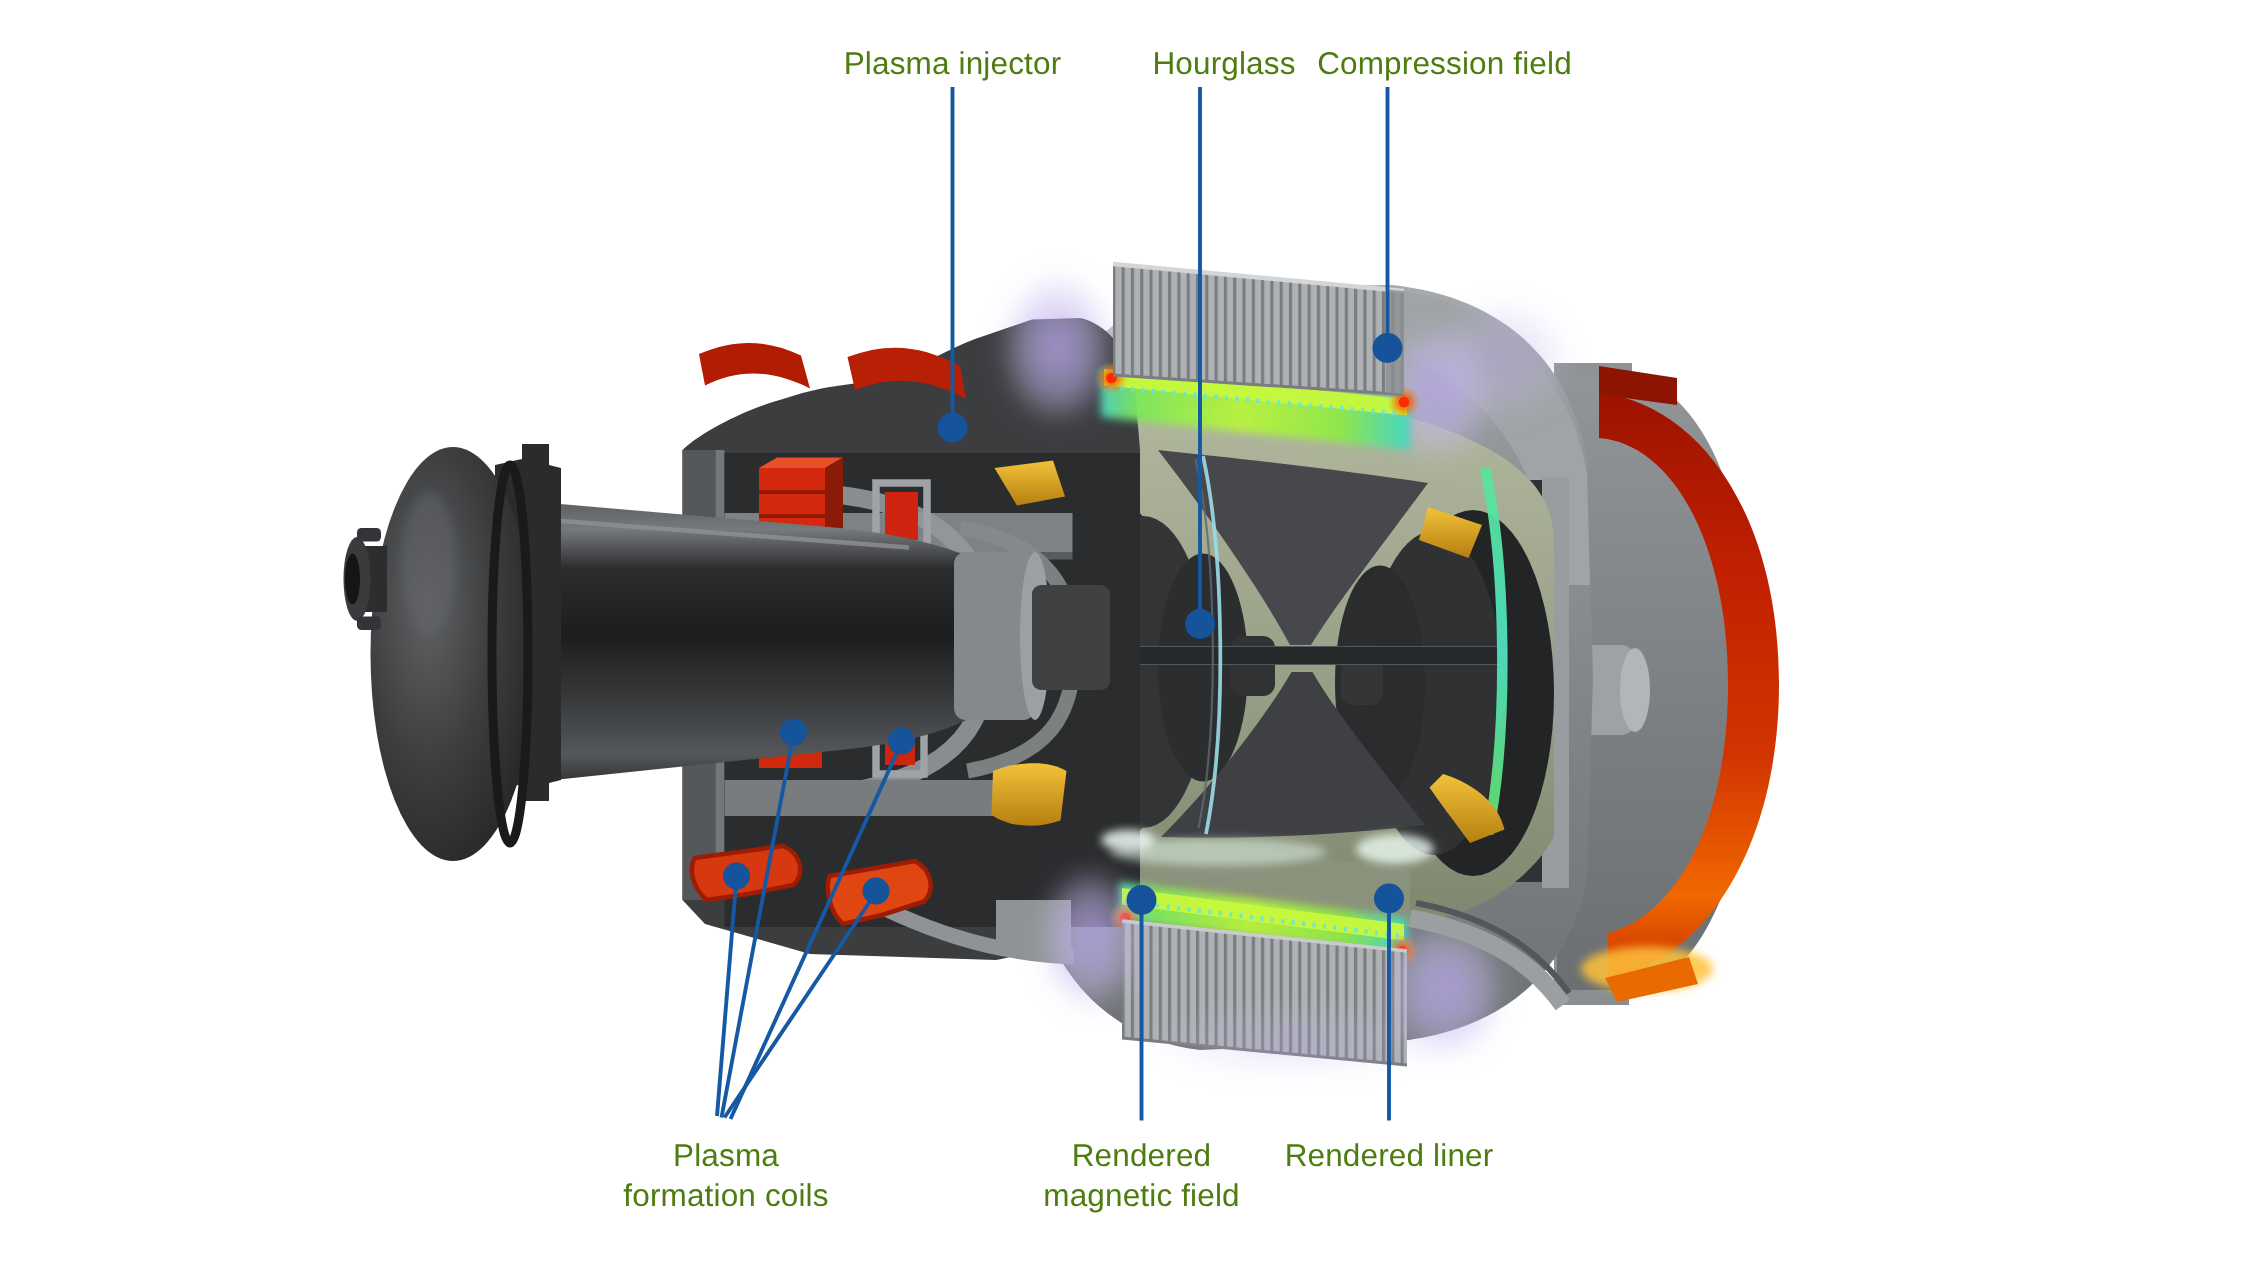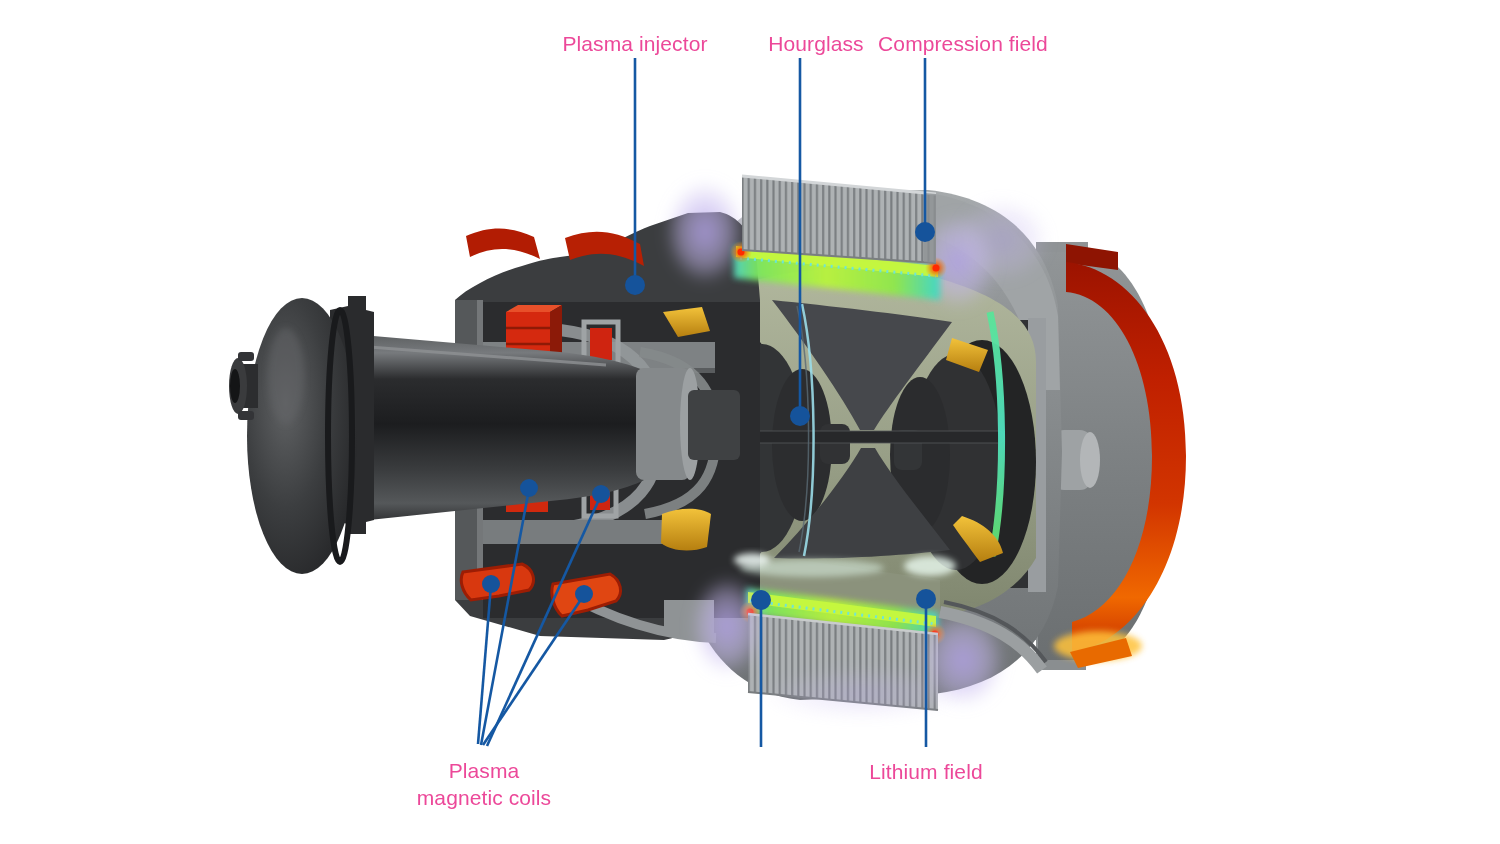--- a/index.html
+++ b/index.html
@@ -1,20 +1,20 @@
 <!DOCTYPE html>
 <html><head>
 <meta charset="utf-8">
 <style>
   html,body{margin:0;padding:0;background:#ffffff;}
   .stage{position:relative;width:1500px;height:844px;background:#ffffff;overflow:hidden;
          font-family:"Liberation Sans",sans-serif;}
   .stage svg{position:absolute;left:0;top:0;}
   .callout{position:absolute;transform:translate(-50%,-50%);text-align:center;
-           font-size:21px;line-height:1.28;color:#ec4899;white-space:pre-line;
+           font-size:21px;line-height:1.28;color:#4d7c0f;white-space:pre-line;
            letter-spacing:0.1px;}
 </style>
 </head>
 <body>
 
 <div class="stage">
 
 <svg width="1500" height="844" viewBox="0 0 1500 844">
   <defs>
     <linearGradient id="barrelGrad" x1="0" y1="0" x2="0" y2="1">
@@ -263,15 +263,17 @@
       <circle cx="601" cy="494" r="9"></circle>
       <circle cx="584" cy="594" r="9"></circle>
     </g>
   </g>
 </svg>
 
   <div class="callout" style="left:635px;top:44px">Plasma injector</div>
   <div class="callout" style="left:816px;top:44px">Hourglass</div>
   <div class="callout" style="left:963px;top:44px">Compression field</div>
   <div class="callout" style="left:484px;top:785px">Plasma
-magnetic coils</div>
-  <div class="callout" style="left:926px;top:772px">Lithium field</div>
+formation coils</div>
+  <div class="callout" style="left:761px;top:785px">Rendered
+magnetic field</div>
+  <div class="callout" style="left:926px;top:772px">Rendered liner</div>
 </div>
 
 </body></html>

